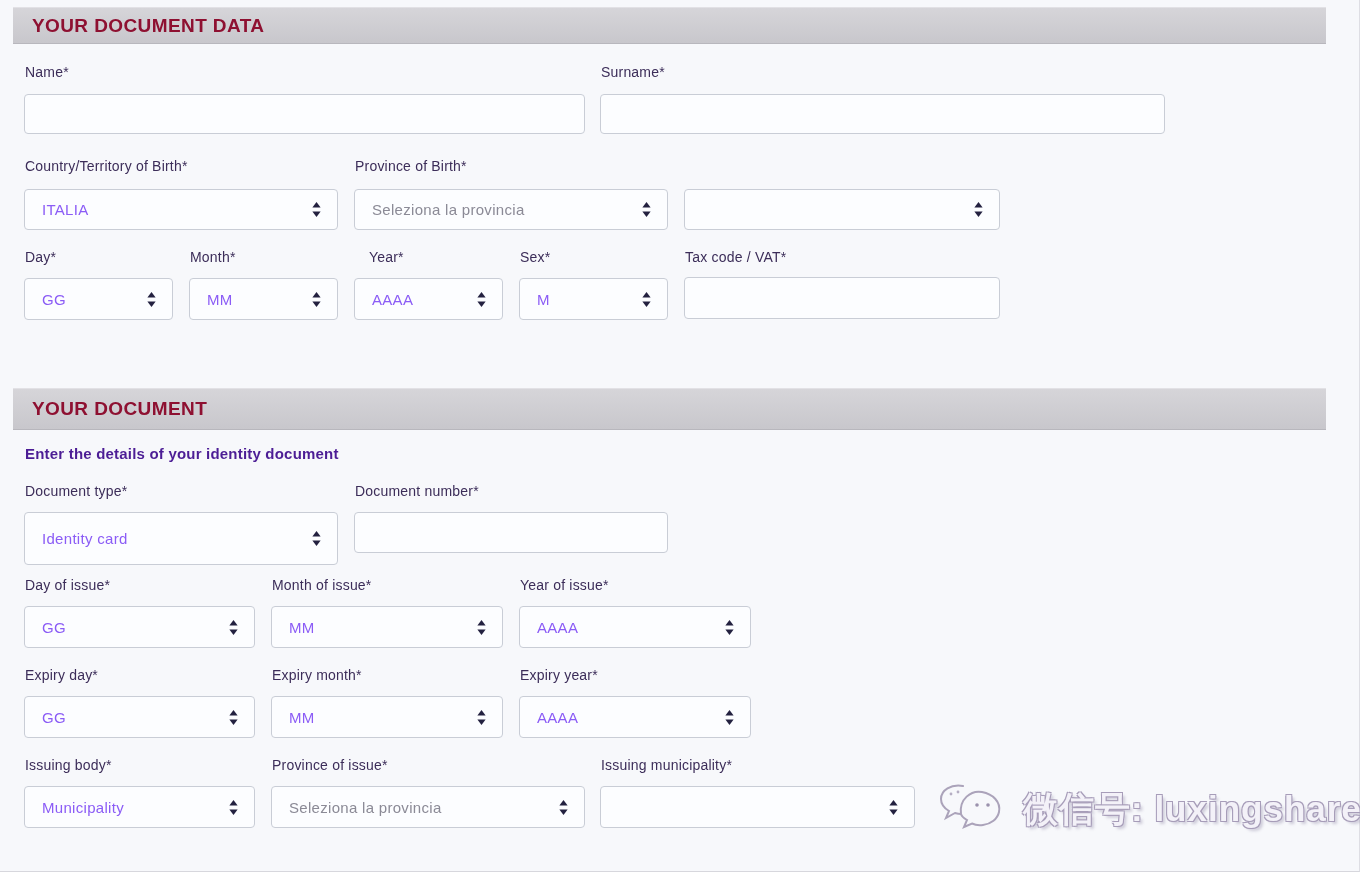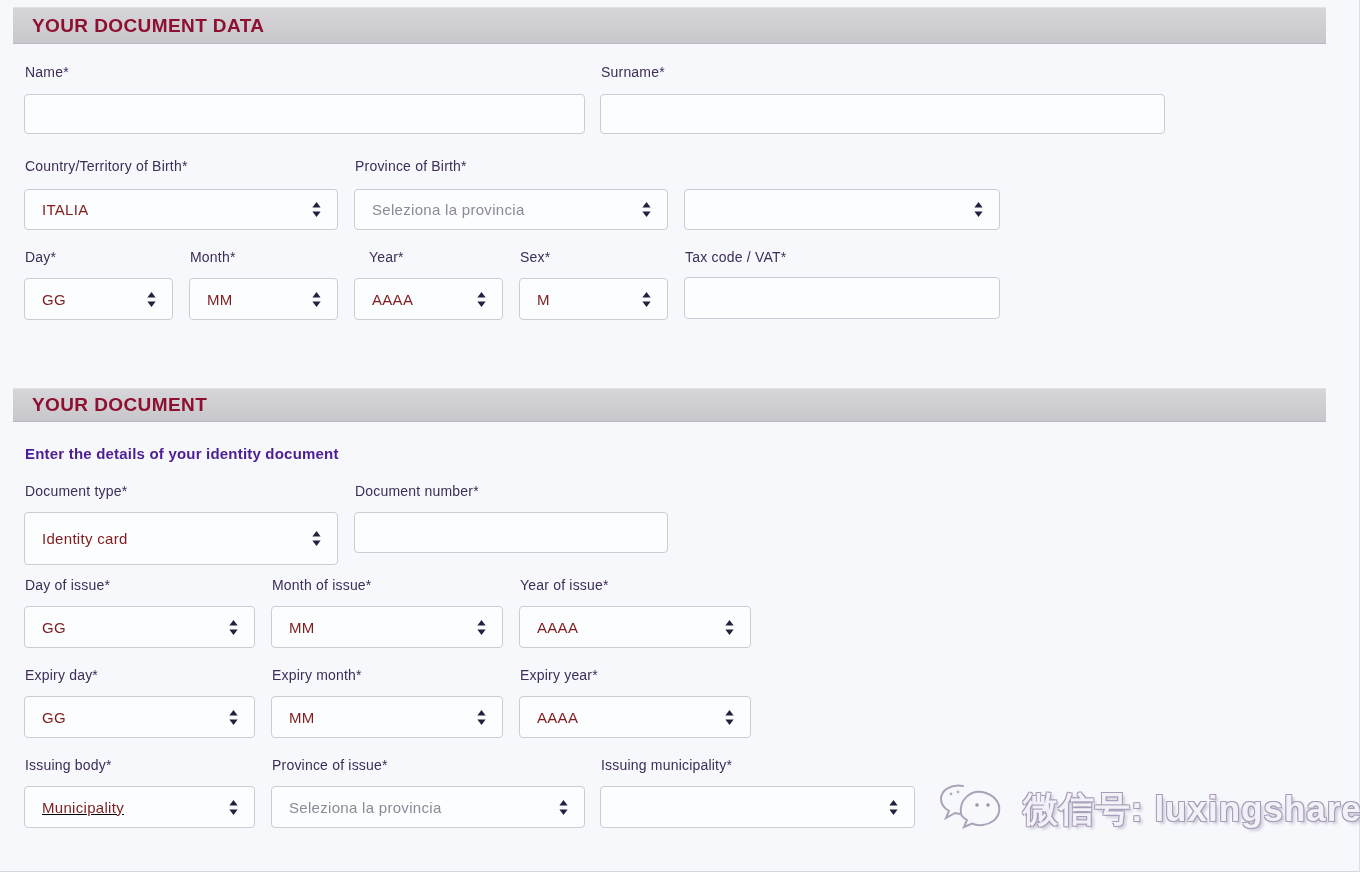--- a/index.html
+++ b/index.html
@@ -60,21 +60,21 @@
     background:#fcfdff;
     border:1px solid #c9cdd6;
     border-radius:4px;
     display:flex; align-items:center;
     padding:0 16px 0 17px;
     cursor:pointer;
   }
   .sel-val {
     flex:1;
     font-size:15px;
-    color:#7f1d1d;
+    color:#8b5cf6;
     letter-spacing:0.3px;
     white-space:nowrap;
     overflow:hidden;
   }
   .sel-val.is-placeholder { color:#8b8a96; }
   .stepper { flex:none; display:block; }
   .wm {
     position:absolute;
     display:flex; align-items:center;
   }
@@ -159,21 +159,21 @@
 </div>
 <div class="sel" style="left:519px; top:278px; width:149px; height:42px;">
   <span class="sel-val">M</span>
   <svg class="stepper" width="9" height="15" viewBox="0 0 9 15">
       <path d="M4.5 0 L8.6 5.6 H0.4 Z" fill="#232140"></path>
       <path d="M4.5 15 L8.6 9.4 H0.4 Z" fill="#232140"></path>
     </svg>
 </div>
 <input class="tinput" style="left: 684px; top: 277px; width: 316px; height: 42px;">
 
-<div class="hbar" style="left:13px; top:388px; width:1313px; height:34px;">
+<div class="hbar" style="left:13px; top:388px; width:1313px; height:42px;">
   <span class="hbar-title">YOUR DOCUMENT</span>
 </div>
 
 <div class="subtitle" style="left:25px; top:445px;">Enter the details of your identity document</div>
 
 <div class="lbl" style="left:25px; top:483px;">Document type*</div>
 <div class="lbl" style="left:355px; top:483px;">Document number*</div>
 
 <div class="sel" style="left:24px; top:512px; width:314px; height:53px;">
   <span class="sel-val">Identity card</span>
@@ -233,21 +233,21 @@
   <svg class="stepper" width="9" height="15" viewBox="0 0 9 15">
       <path d="M4.5 0 L8.6 5.6 H0.4 Z" fill="#232140"></path>
       <path d="M4.5 15 L8.6 9.4 H0.4 Z" fill="#232140"></path>
     </svg>
 </div>
 
 <div class="lbl" style="left:25px; top:757px;">Issuing body*</div>
 <div class="lbl" style="left:272px; top:757px;">Province of issue*</div>
 <div class="lbl" style="left:601px; top:757px;">Issuing municipality*</div>
 
-<div class="sel" style="left:24px; top:786px; width:231px; height:42px;text-decoration:underline;">
+<div class="sel" style="left:24px; top:786px; width:231px; height:42px;">
   <span class="sel-val">Municipality</span>
   <svg class="stepper" width="9" height="15" viewBox="0 0 9 15">
       <path d="M4.5 0 L8.6 5.6 H0.4 Z" fill="#232140"></path>
       <path d="M4.5 15 L8.6 9.4 H0.4 Z" fill="#232140"></path>
     </svg>
 </div>
 <div class="sel" style="left:271px; top:786px; width:314px; height:42px;">
   <span class="sel-val is-placeholder">Seleziona la provincia</span>
   <svg class="stepper" width="9" height="15" viewBox="0 0 9 15">
       <path d="M4.5 0 L8.6 5.6 H0.4 Z" fill="#232140"></path>

